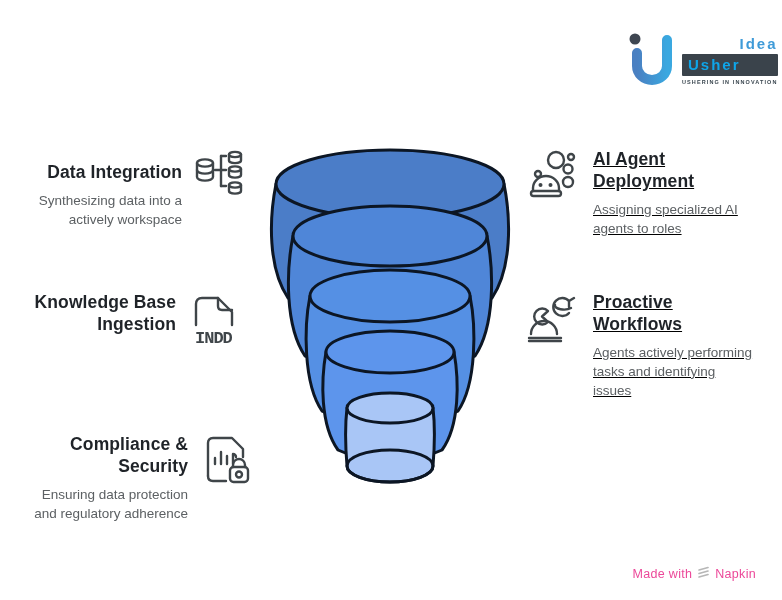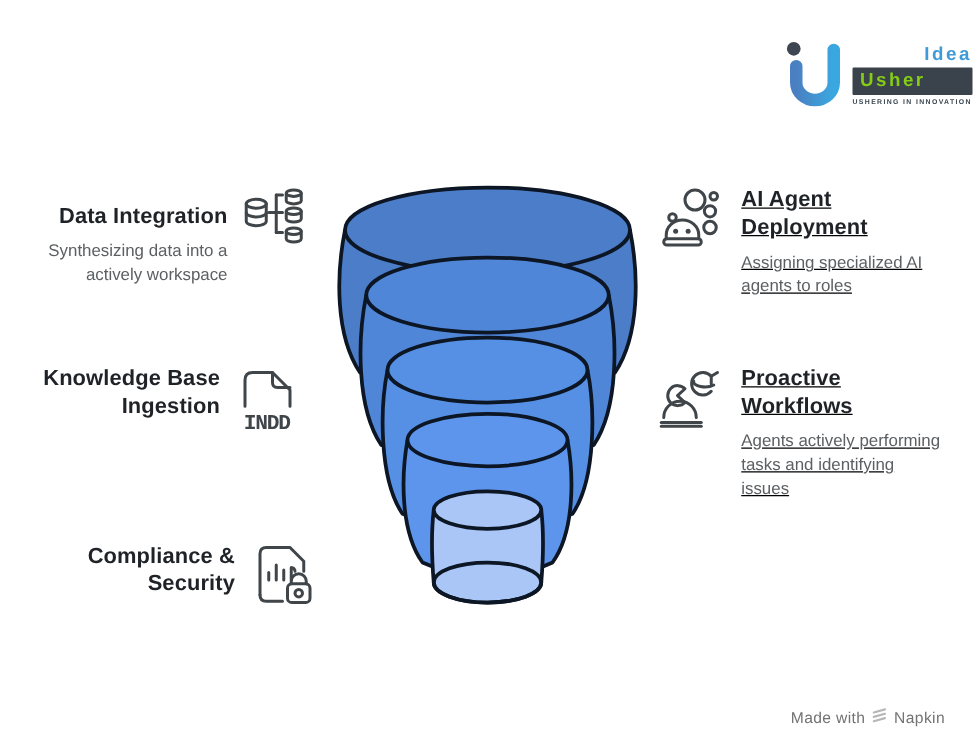--- a/index.html
+++ b/index.html
@@ -30,30 +30,30 @@
   
   #funnel{position:absolute;left:250px;top:140px;}
   .disc{stroke:#0c1624;stroke-width:3;stroke-linejoin:round;}
   
   .logo{position:absolute;left:627px;top:30px;display:flex;align-items:flex-start;}
   .logo-text{display:flex;flex-direction:column;margin-left:5px;margin-top:6px;}
   .logo-idea{
     color:var(--logo-blue,#3f9bd8);font-weight:bold;font-size:15px;letter-spacing:2px;line-height:1;text-align:right;
   }
   .logo-usher{
-    margin-top:3px;background:var(--logo-dark,#3a434b);color:#84cc16;font-weight:bold;
+    margin-top:3px;background:var(--logo-dark,#3a434b);color:#0ea5e9;font-weight:bold;
     font-size:15px;letter-spacing:2px;line-height:1;padding:3px 6px 4px 6px;border-radius:1px;
   }
   .logo-tagline{
     margin-top:3px;font-size:5.5px;font-weight:bold;letter-spacing:1.1px;color:#3b4750;white-space:nowrap;
   }
   
   .footer{
     position:absolute;right:26px;bottom:18px;display:flex;align-items:center;gap:5px;
-    font-size:12.5px;color:#737373;letter-spacing:.3px;
+    font-size:12.5px;color:#ec4899;letter-spacing:.3px;
   }
 </style>
 </head>
 <body>
 
 <div class="logo">
   <span>
     <svg width="50" height="58" viewBox="0 0 50 58">
       <defs>
         <linearGradient id="ulg" x1="0" y1="0" x2="1" y2="0">
@@ -108,20 +108,21 @@
         <path d="M30,7 V15 Q30,19 34,19 H44"></path>
       </g>
       <text class="indd-text" x="7" y="52">INDD</text>
     </svg>
   </div>
 </div>
 
 <div class="item left" style="top:433px;right:530px;">
   <div class="text-col">
     <div class="item-title">Compliance &amp; Security</div>
+    <div class="item-desc">Ensuring data protection and regulatory adherence</div>
   </div>
   <div class="icon-box">
     <svg width="52" height="56" viewBox="0 0 52 56">
       <g class="ic">
         <path d="M8,43 V10 Q8,5 13,5 H32 L43,16 V24"></path>
         <path d="M8,43 Q8,48 13,48 H26"></path>
         <path d="M15,31 v-6"></path>
         <path d="M21,31 v-12"></path>
         <path d="M27,31 v-8"></path>
         <path d="M33,31 v-10 a3,3 0 0 1 3,3"></path>

